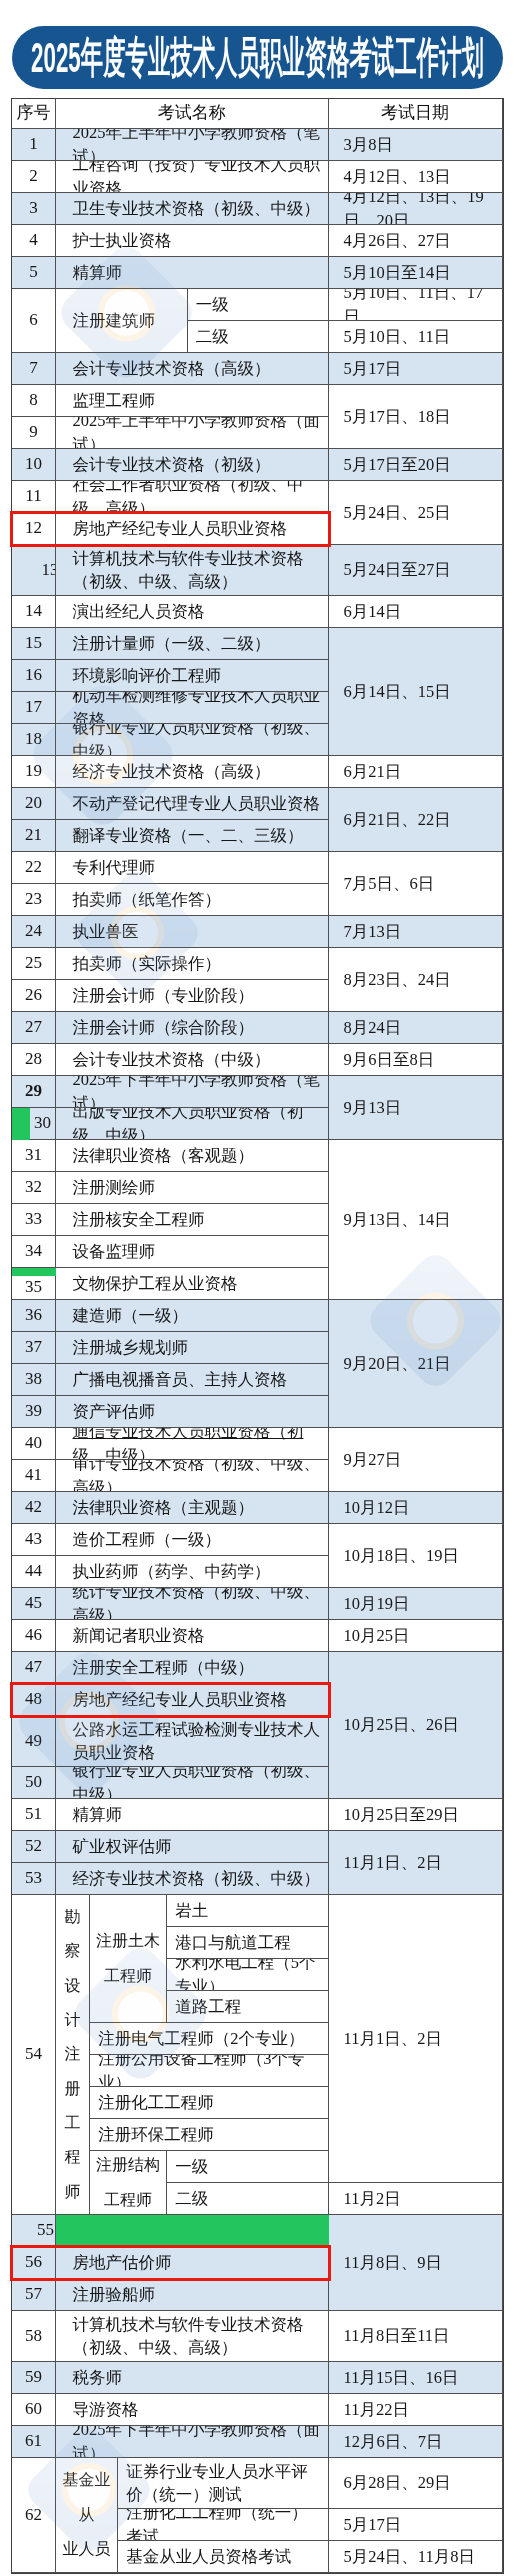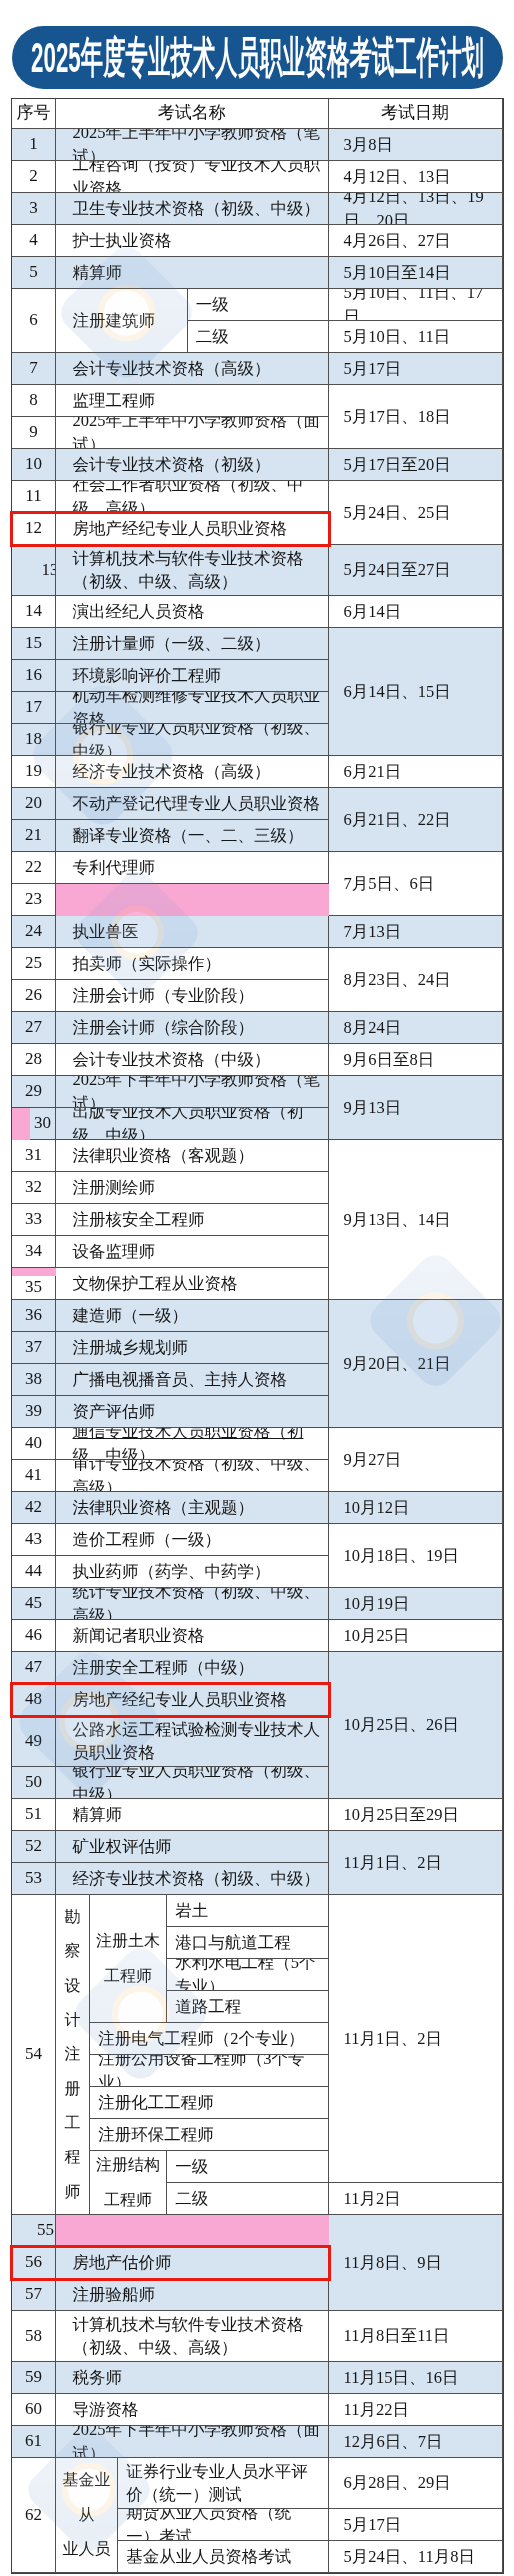--- a/index.html
+++ b/index.html
@@ -11,21 +11,21 @@
     position:absolute;left:11.7px;top:26px;width:491px;height:63px;
     background:#175590;border-radius:32px;display:flex;align-items:center;
     justify-content:center;overflow:hidden;
   }
   .title-text{
     color:#ffffff;font-weight:bold;font-family:"Liberation Sans",sans-serif;
     font-size:40px;white-space:nowrap;transform:scale(0.56,1.08);
   }
   #grid{
     position:absolute;left:11px;top:98px;display:grid;
-    border:1.4px solid #3e3e3e;background:#f9a8d4;
+    border:1.4px solid #3e3e3e;background:#22c55e;
   }
   .cell{
     border-right:1px solid #4f4f4f;border-bottom:1px solid #4f4f4f;
     display:flex;align-items:center;white-space:pre-line;color:#161616;
     font-size:16.5px;line-height:1.42;box-sizing:border-box;overflow:hidden;
     position:relative;z-index:1;
   }
   .s-b{background:#d6e4f2;}
   .s-w{background:#ffffff;}
   .t-head{justify-content:center;font-size:17px;color:#101010;}
@@ -119,35 +119,36 @@
     <div class="cell t-date s-w" style="grid-area: 21 / 7 / span 1 / span 1;">6月21日</div>
     <div class="cell t-no s-b" style="grid-area: 22 / 1 / span 1 / span 1;">20</div>
     <div class="cell t-name s-b" style="grid-area: 22 / 2 / span 1 / span 5;">不动产登记代理专业人员职业资格</div>
     <div class="cell t-date s-b" style="grid-area: 22 / 7 / span 2 / span 1;">6月21日、22日</div>
     <div class="cell t-no s-b" style="grid-area: 23 / 1 / span 1 / span 1;">21</div>
     <div class="cell t-name s-b" style="grid-area: 23 / 2 / span 1 / span 5;">翻译专业资格（一、二、三级）</div>
     <div class="cell t-no s-w" style="grid-area: 24 / 1 / span 1 / span 1;">22</div>
     <div class="cell t-name s-w" style="grid-area: 24 / 2 / span 1 / span 5;">专利代理师</div>
     <div class="cell t-date s-w" style="grid-area: 24 / 7 / span 2 / span 1;">7月5日、6日</div>
     <div class="cell t-no s-w" style="grid-area: 25 / 1 / span 1 / span 1;">23</div>
+    <div class="cell t-name s-w" style="grid-area: 25 / 2 / span 1 / span 5;">拍卖师（纸笔作答）</div>
     <div class="cell t-no s-b" style="grid-area: 26 / 1 / span 1 / span 1;">24</div>
     <div class="cell t-name s-b" style="grid-area: 26 / 2 / span 1 / span 5;">执业兽医</div>
     <div class="cell t-date s-b" style="grid-area: 26 / 7 / span 1 / span 1;">7月13日</div>
     <div class="cell t-no s-w" style="grid-area: 27 / 1 / span 1 / span 1;">25</div>
     <div class="cell t-name s-w" style="grid-area: 27 / 2 / span 1 / span 5;">拍卖师（实际操作）</div>
     <div class="cell t-date s-w" style="grid-area: 27 / 7 / span 2 / span 1;">8月23日、24日</div>
     <div class="cell t-no s-w" style="grid-area: 28 / 1 / span 1 / span 1;">26</div>
     <div class="cell t-name s-w" style="grid-area: 28 / 2 / span 1 / span 5;">注册会计师（专业阶段）</div>
     <div class="cell t-no s-b" style="grid-area: 29 / 1 / span 1 / span 1;">27</div>
     <div class="cell t-name s-b" style="grid-area: 29 / 2 / span 1 / span 5;">注册会计师（综合阶段）</div>
     <div class="cell t-date s-b" style="grid-area: 29 / 7 / span 1 / span 1;">8月24日</div>
     <div class="cell t-no s-w" style="grid-area: 30 / 1 / span 1 / span 1;">28</div>
     <div class="cell t-name s-w" style="grid-area: 30 / 2 / span 1 / span 5;">会计专业技术资格（中级）</div>
     <div class="cell t-date s-w" style="grid-area: 30 / 7 / span 1 / span 1;">9月6日至8日</div>
-    <div class="cell t-no s-b" style="grid-area: 31 / 1 / span 1 / span 1;">29</div>
+    <div class="cell t-no s-b" style="grid-area: 31 / 1 / span 1 / span 1; font-weight: bold;">29</div>
     <div class="cell t-name s-b" style="grid-area: 31 / 2 / span 1 / span 5;">2025年下半年中小学教师资格（笔试）</div>
     <div class="cell t-date s-b" style="grid-area: 31 / 7 / span 2 / span 1;">9月13日</div>
     <div class="cell t-no s-b" style="grid-area: 32 / 1 / span 1 / span 1; margin-left: 18px;">30</div>
     <div class="cell t-name s-b" style="grid-area: 32 / 2 / span 1 / span 5;">出版专业技术人员职业资格（初级、中级）</div>
     <div class="cell t-no s-w" style="grid-area: 33 / 1 / span 1 / span 1;">31</div>
     <div class="cell t-name s-w" style="grid-area: 33 / 2 / span 1 / span 5;">法律职业资格（客观题）</div>
     <div class="cell t-date s-w" style="grid-area: 33 / 7 / span 5 / span 1;">9月13日、14日</div>
     <div class="cell t-no s-w" style="grid-area: 34 / 1 / span 1 / span 1;">32</div>
     <div class="cell t-name s-w" style="grid-area: 34 / 2 / span 1 / span 5;">注册测绘师</div>
     <div class="cell t-no s-w" style="grid-area: 35 / 1 / span 1 / span 1;">33</div>
@@ -244,21 +245,21 @@
     <div class="cell t-no s-b" style="grid-area: 72 / 1 / span 1 / span 1;">61</div>
     <div class="cell t-name s-b" style="grid-area: 72 / 2 / span 1 / span 5;">2025年下半年中小学教师资格（面试）</div>
     <div class="cell t-date s-b" style="grid-area: 72 / 7 / span 1 / span 1;">12月6日、7日</div>
     <div class="cell t-no s-w" style="grid-area: 73 / 1 / span 3 / span 1;">62</div>
     <div class="cell t-vl s-w" style="grid-area: 73 / 2 / span 3 / span 2;">证券期货
 基金业从
 业人员资
 格</div>
     <div class="cell t-sub s-w" style="grid-area: 73 / 4 / span 1 / span 3;">证券行业专业人员水平评价（统一）测试</div>
     <div class="cell t-date s-w" style="grid-area: 73 / 7 / span 1 / span 1;">6月28日、29日</div>
-    <div class="cell t-sub s-w" style="grid-area: 74 / 4 / span 1 / span 3;">期货从业人员资格（统一）考试</div>
+    <div class="cell t-sub s-w" style="grid-area: 74 / 4 / span 1 / span 3;">注册化工工程师（统一）考试</div>
     <div class="cell t-date s-w" style="grid-area: 74 / 7 / span 1 / span 1;">5月17日</div>
     <div class="cell t-sub s-w" style="grid-area: 75 / 4 / span 1 / span 3;">基金从业人员资格考试</div>
     <div class="cell t-date s-w" style="grid-area: 75 / 7 / span 1 / span 1;">5月24日、11月8日</div>
   </div>
 
 <div class="wm" style="left:75px;top:261px;width:103px;height:103px;"></div>
 <div class="wm" style="left:48px;top:700px;width:110px;height:110px;"></div>
 <div class="wm" style="left:89px;top:885px;width:96px;height:96px;"></div>
 <div class="wm" style="left:34px;top:1667px;width:110px;height:110px;"></div>
 <div class="wm" style="left:89px;top:1962px;width:103px;height:103px;"></div>

